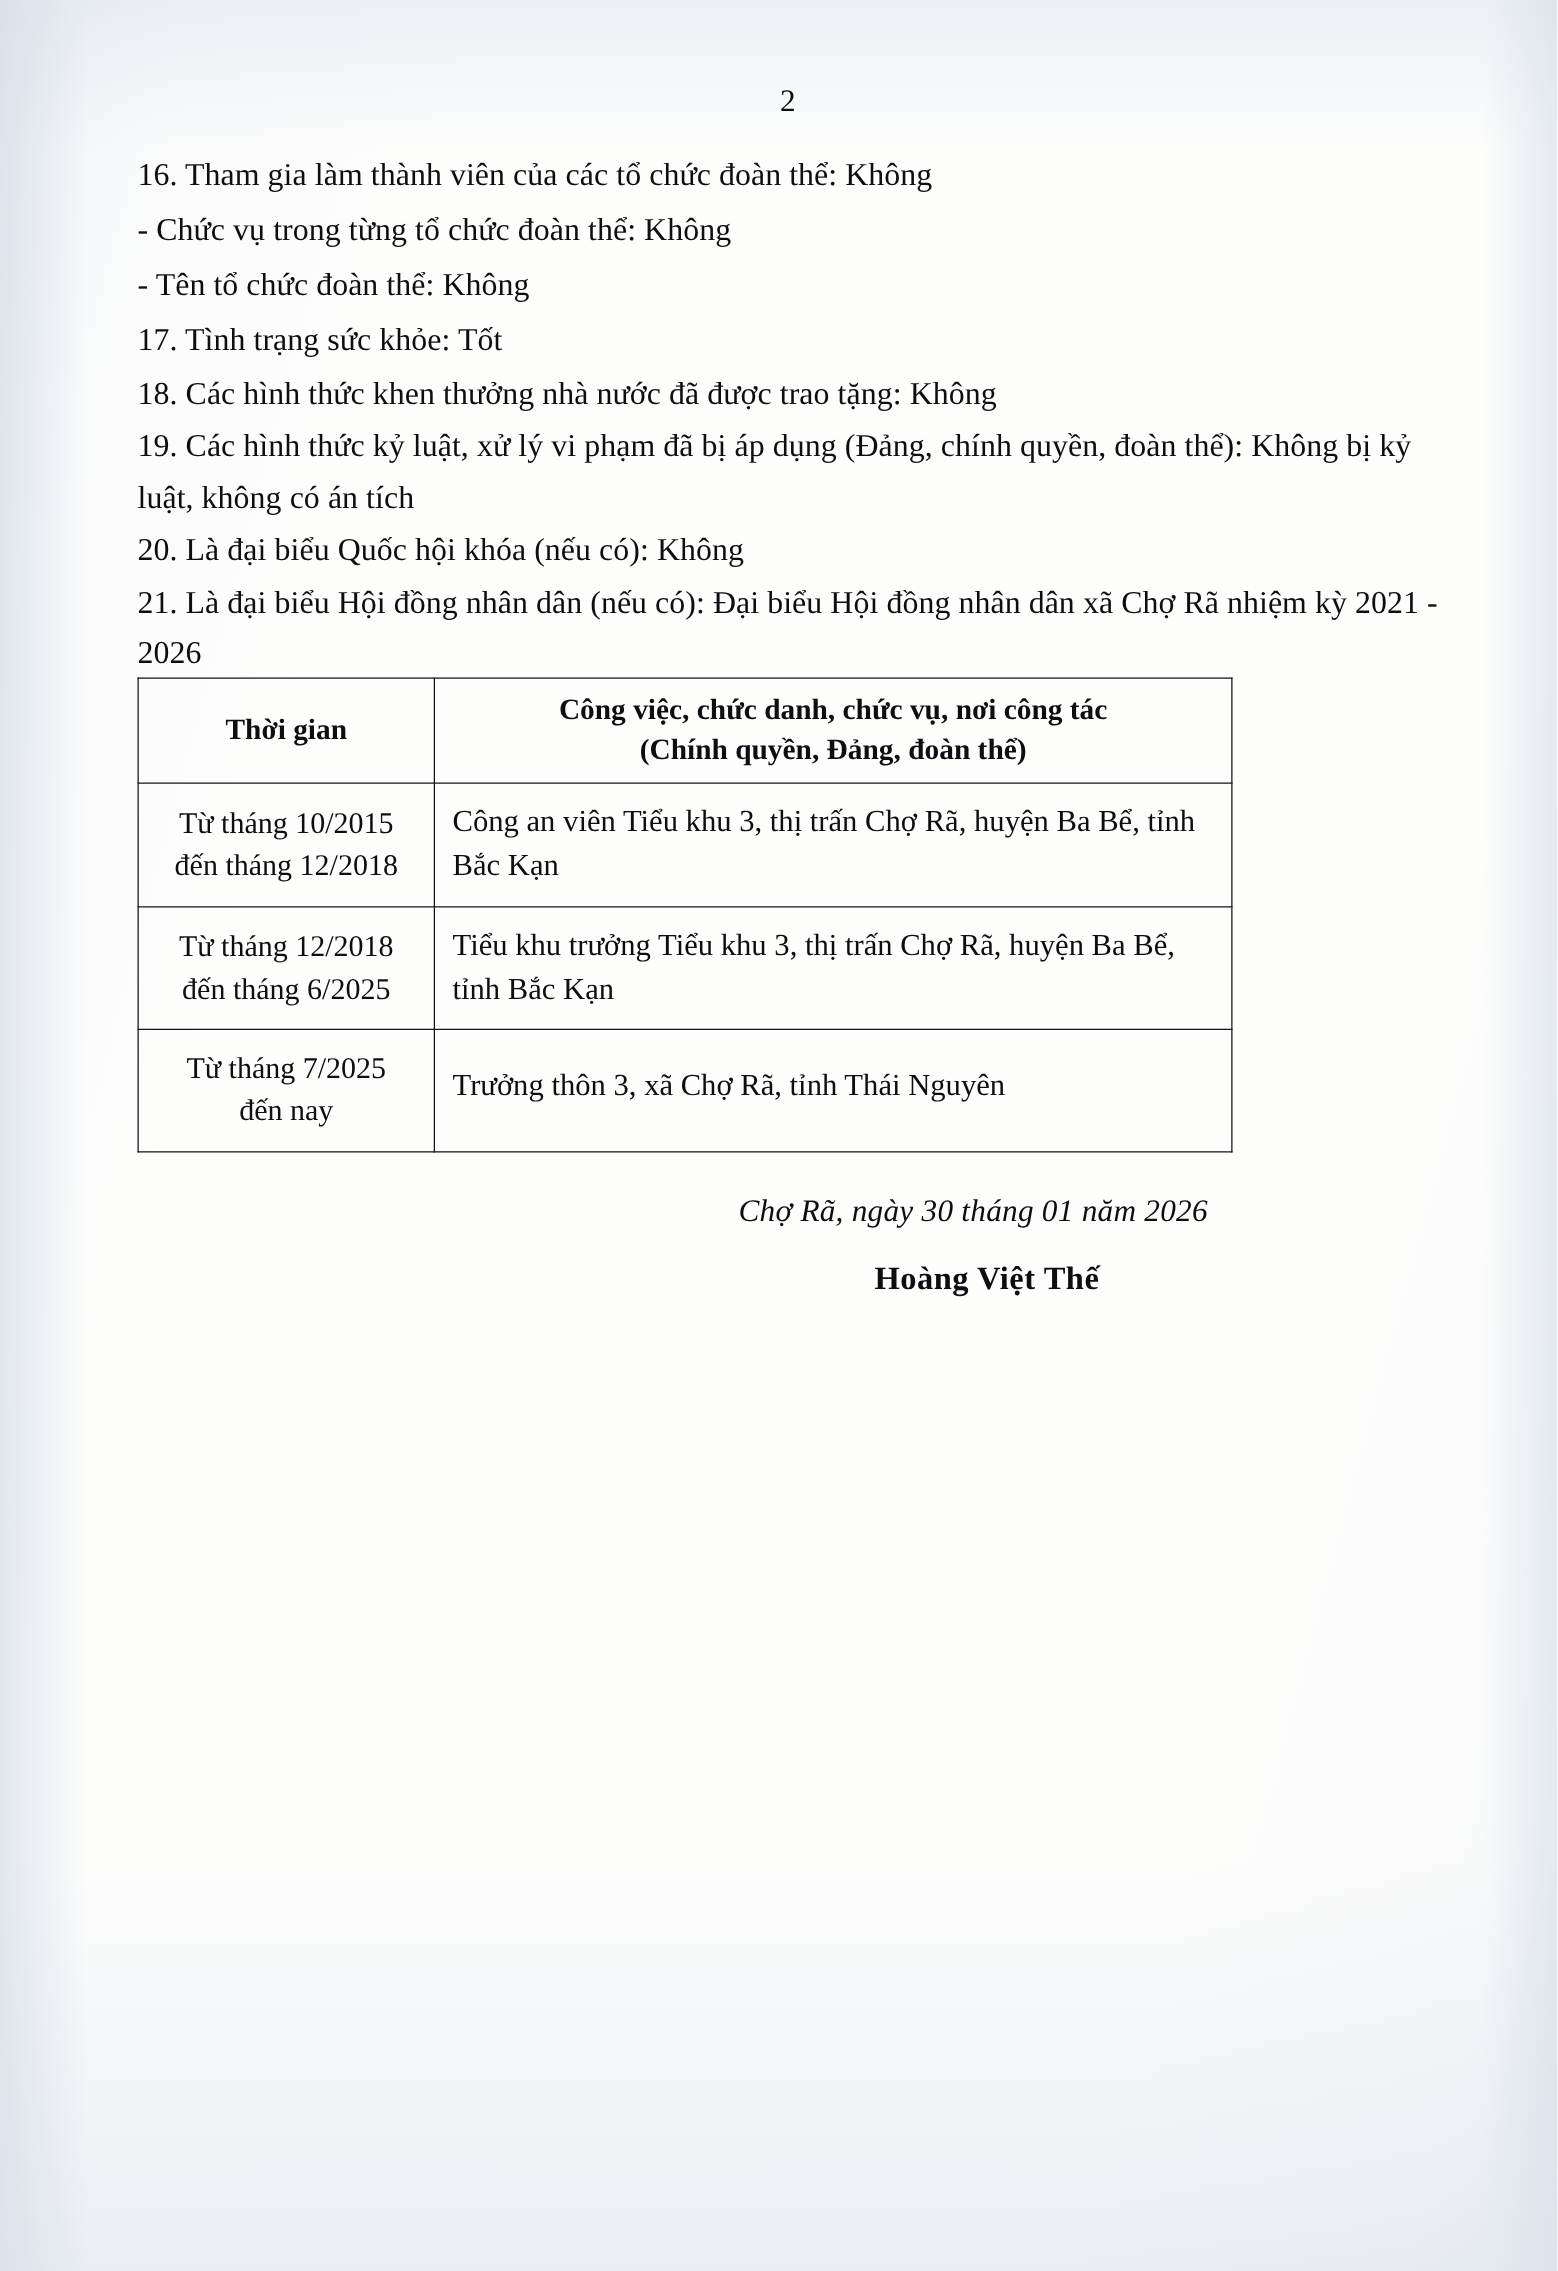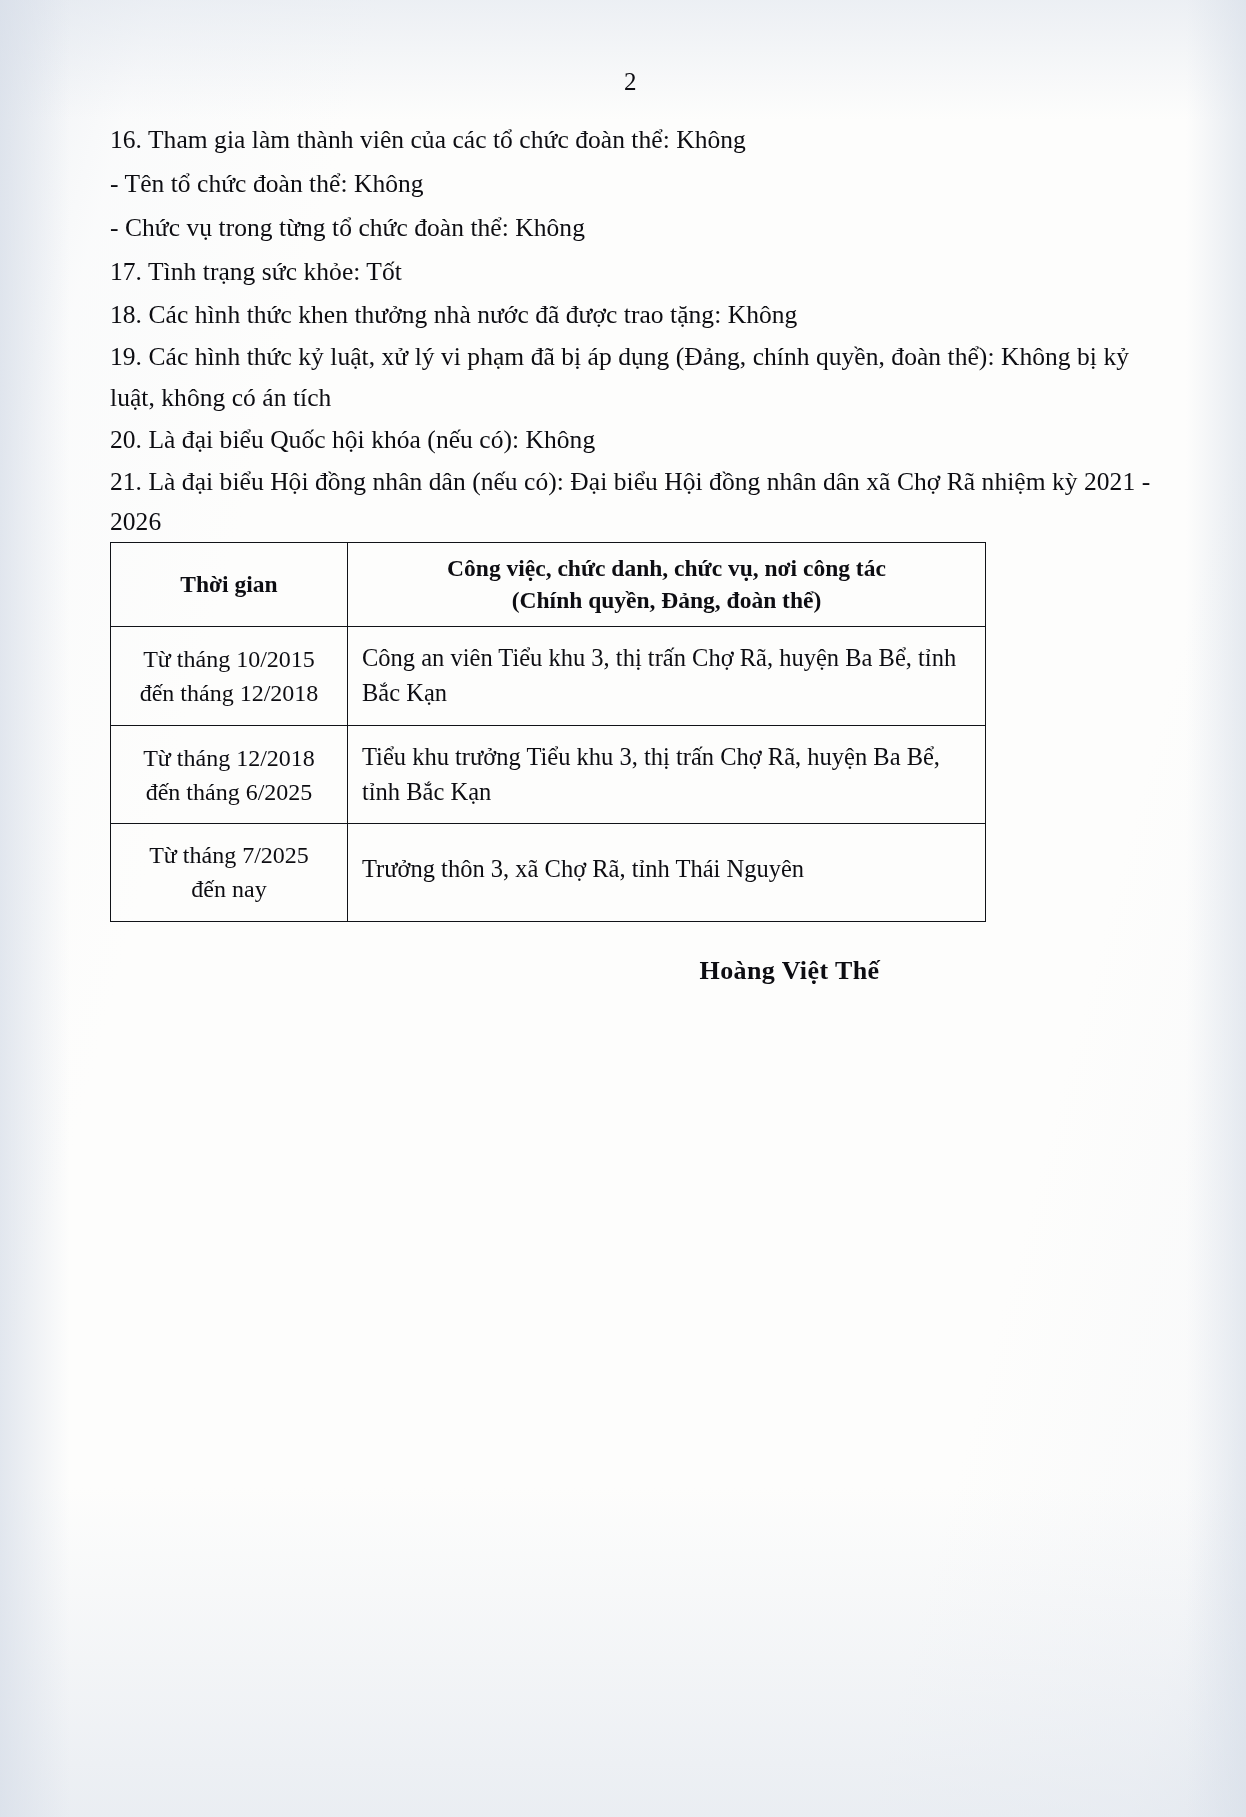--- a/index.html
+++ b/index.html
@@ -181,22 +181,22 @@
   <div class="scan-tint-bottom"></div>
   <div class="scan-edge-left"></div>
   <div class="scan-edge-right"></div>
 
   <div class="content">
 
     <div class="page-number">2</div>
 
     <div class="body-block">
       <div class="line">16. Tham gia làm thành viên của các tổ chức đoàn thể: Không</div>
+      <div class="line">- Chức vụ trong từng tổ chức đoàn thể: Không</div>
       <div class="line">- Tên tổ chức đoàn thể: Không</div>
-      <div class="line">- Chức vụ trong từng tổ chức đoàn thể: Không</div>
       <div class="line">17. Tình trạng sức khỏe: Tốt</div>
       <div class="line">18. Các hình thức khen thưởng nhà nước đã được trao tặng: Không</div>
       <div class="line wrap">19. Các hình thức kỷ luật, xử lý vi phạm đã bị áp dụng (Đảng, chính quyền, đoàn thể): Không bị kỷ luật, không có án tích</div>
       <div class="line">20. Là đại biểu Quốc hội khóa (nếu có): Không</div>
       <div class="line wrap">21. Là đại biểu Hội đồng nhân dân (nếu có): Đại biểu Hội đồng nhân dân xã Chợ Rã nhiệm kỳ 2021 - 2026</div>
     </div>
 
 
     <table class="history">
       <thead>
@@ -221,17 +221,18 @@
         </tr>
         <tr>
           <td class="time-cell">Từ tháng 7/2025
 đến nay</td>
           <td class="desc-cell single">Trưởng thôn 3, xã Chợ Rã, tỉnh Thái Nguyên</td>
         </tr>
       </tbody>
     </table>
 
     <div class="signature-block">
+      <div class="sig-place-date">Chợ Rã, ngày 30 tháng 01 năm 2026</div>
       <div class="sig-name">Hoàng Việt Thế</div>
     </div>
 
   </div>
 </div>
 
 </body></html>

